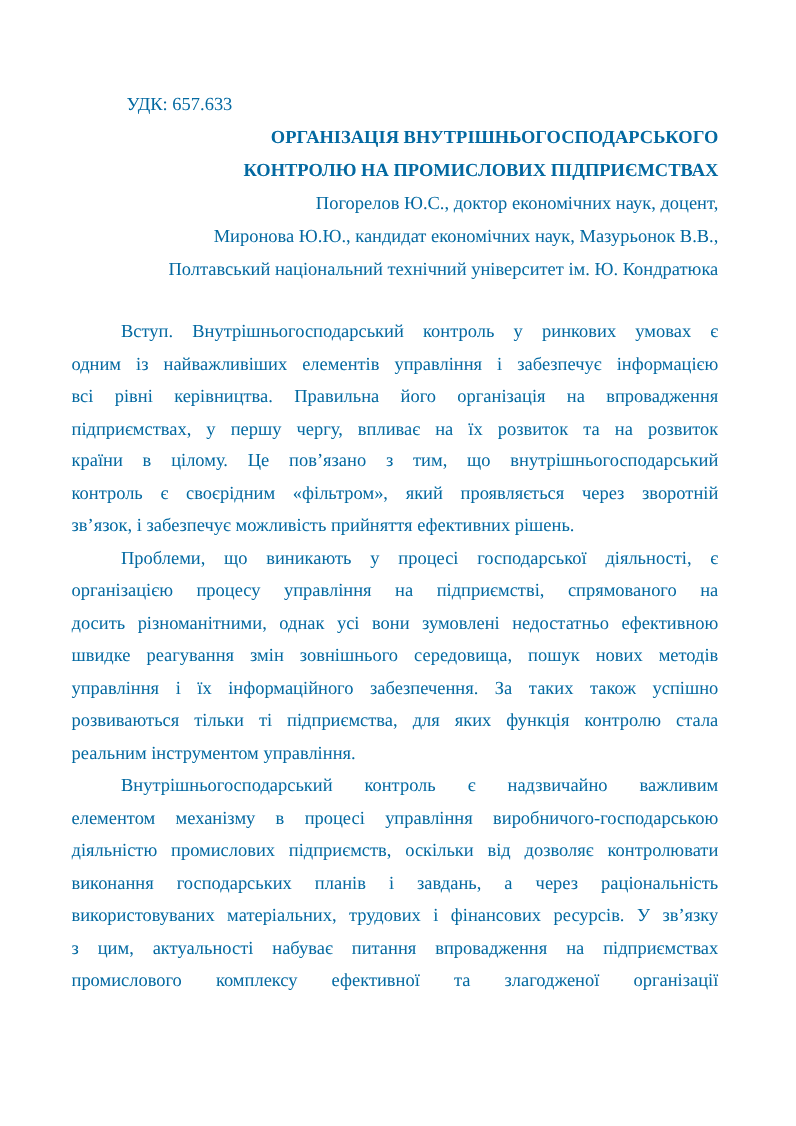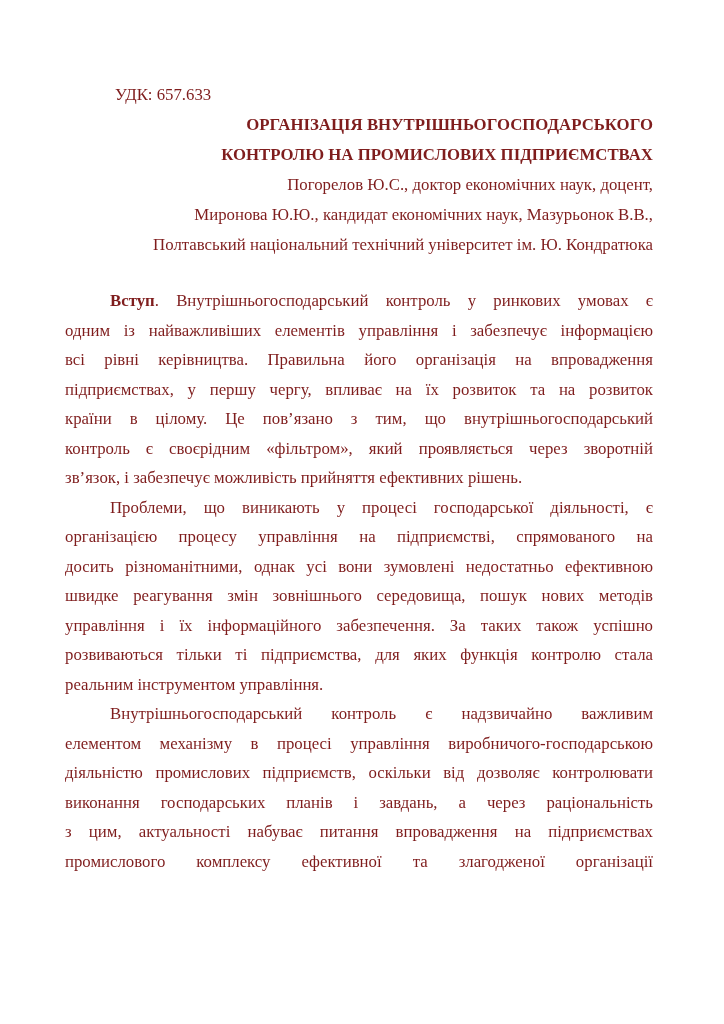--- a/index.html
+++ b/index.html
@@ -11,21 +11,21 @@
     height: 1024px;
     background: #ffffff;
     overflow: hidden;
   }
   .page {
     box-sizing: border-box;
     width: 724px;
     height: 1024px;
     padding: 80px 71px 0 65px;
     background: #ffffff;
-    color: #7f1d1d;
+    color: #0369a1;
     font-family: "Liberation Serif", "DejaVu Serif", serif;
     font-size: 16.8px;
   }
   .udc {
     line-height: 30px;
     height: 30px;
     padding-left: 50px;
     white-space: nowrap;
   }
   .title-line {
@@ -53,21 +53,21 @@
     text-align: justify;
     text-align-last: justify;
   }
   .flush {
     text-align: center;
     text-align-last: left;
   }
   .ind {
     text-indent: 45px;
   }
-  b { font-weight: bold; }
+  b { font-weight: normal; }
 </style>
 </head>
 <body>
 
 <div class="page">
 
   <div class="udc">УДК: 657.633</div>
 
   <div>
     <div class="title-line">ОРГАНІЗАЦІЯ ВНУТРІШНЬОГОСПОДАРСЬКОГО</div>
@@ -102,17 +102,18 @@
     <div class="pline just">управління і їх інформаційного забезпечення. За таких також успішно</div>
     <div class="pline just">розвиваються тільки ті підприємства, для яких функція контролю стала</div>
     <div class="pline flush">реальним інструментом управління.</div>
   </div>
 
   <div>
     <div class="pline just ind">Внутрішньогосподарський контроль є надзвичайно важливим</div>
     <div class="pline just">елементом механізму в процесі управління виробничого-господарською</div>
     <div class="pline just">діяльністю промислових підприємств, оскільки від дозволяє контролювати</div>
     <div class="pline just">виконання господарських планів і завдань, а через раціональність</div>
+    <div class="pline just">використовуваних матеріальних, трудових і фінансових ресурсів. У зв’язку</div>
     <div class="pline just">з цим, актуальності набуває питання впровадження на підприємствах</div>
     <div class="pline just">промислового комплексу ефективної та злагодженої організації</div>
   </div>
 
 </div>
 
 </body></html>

